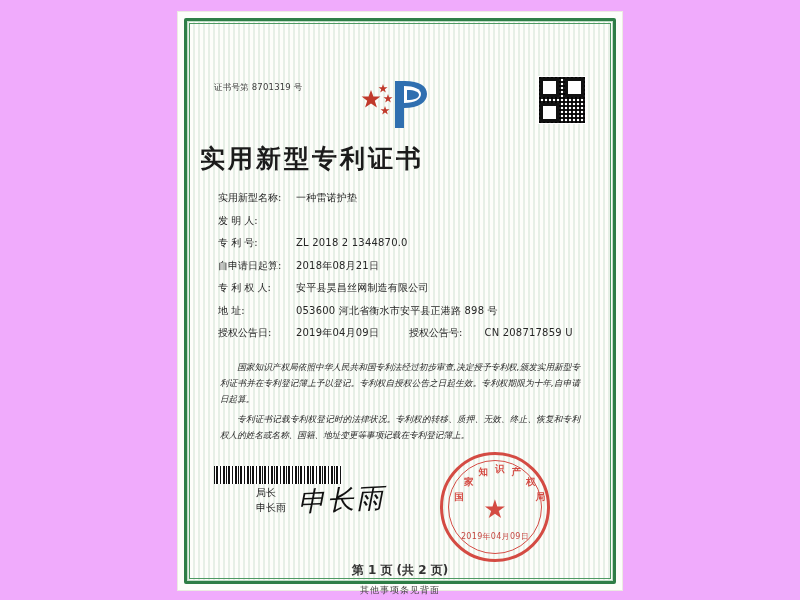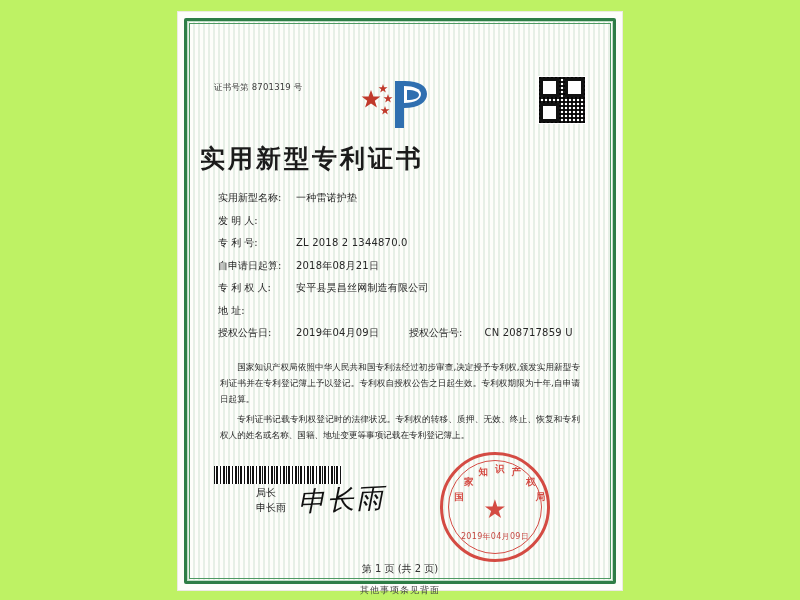--- a/index.html
+++ b/index.html
@@ -7,21 +7,21 @@
     padding: 0;
     width: 800px;
     height: 600px;
     background: #ffffff;
     font-family: "DejaVu Sans", "Liberation Sans", sans-serif;
   }
   #page {
     position: relative;
     width: 800px;
     height: 600px;
-    background: #bef264;
+    background: #f0abfc;
     overflow: hidden;
   }
   
   .sheet {
     position: absolute;
     left: 178px;
     top: 12px;
     width: 444px;
     height: 578px;
     background: #fdfdfa;
@@ -166,20 +166,21 @@
   
   .paras {
     position: absolute;
     left: 20px;
     right: 20px;
     top: 326px;
     font-size: 8.6px;
     line-height: 1.85;
     color: #2a2a2a;
     text-align: justify;
+    font-style: italic;
   }
   .paras p {
     margin: 0 0 4px 0;
     text-indent: 2em;
   }
 
   
   .barcode {
     position: absolute;
     left: 14px;
@@ -266,22 +267,23 @@
     font-weight: bold;
   }
 
   
   .page-no {
     position: absolute;
     left: 0;
     right: 0;
     top: 528px;
     text-align: center;
-    font-size: 10px;
+    font-size: 12px;
     color: #333;
+    font-weight: bold;
   }
   .back-note {
     position: absolute;
     left: 0;
     right: 0;
     top: 584px;
     text-align: center;
     font-size: 9px;
     color: #444;
     letter-spacing: 1px;
@@ -337,20 +339,21 @@
         <div class="field-row">
           <span class="field-label">自申请日起算:</span>
           <span class="field-value">2018年08月21日</span>
         </div>
         <div class="field-row">
           <span class="field-label">专 利 权 人:</span>
           <span class="field-value">安平县昊昌丝网制造有限公司</span>
         </div>
         <div class="field-row">
           <span class="field-label">地      址:</span>
+          <span class="field-value">053600 河北省衡水市安平县正港路 898 号</span>
         </div>
         <div class="field-row double">
           <span class="field-label">授权公告日:</span>
           <span class="field-value">2019年04月09日</span>
           <span class="field-label2">授权公告号:</span>
           <span class="field-value">CN 208717859 U</span>
         </div>
       </div>
 
       <div class="paras">

